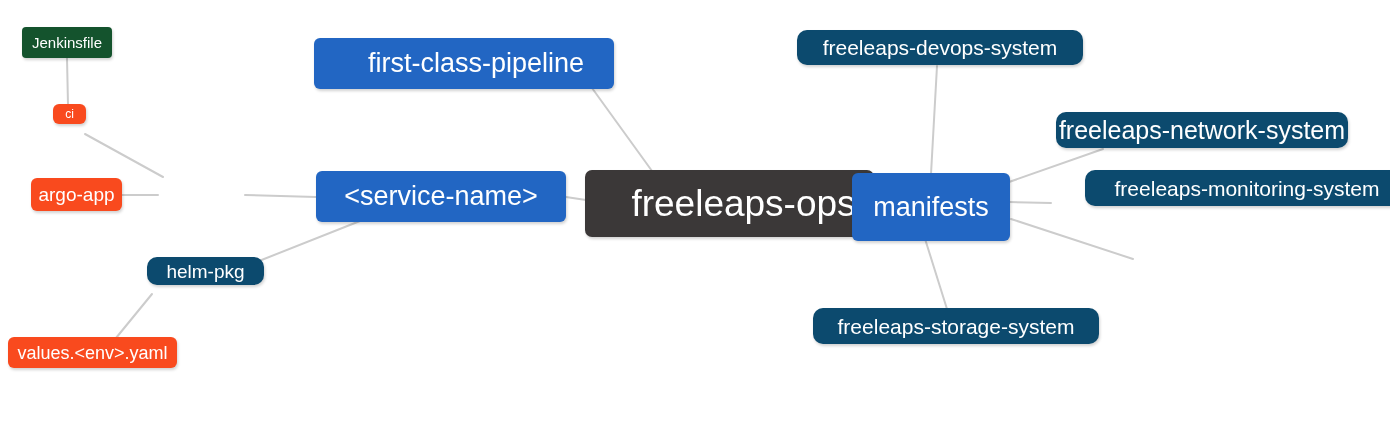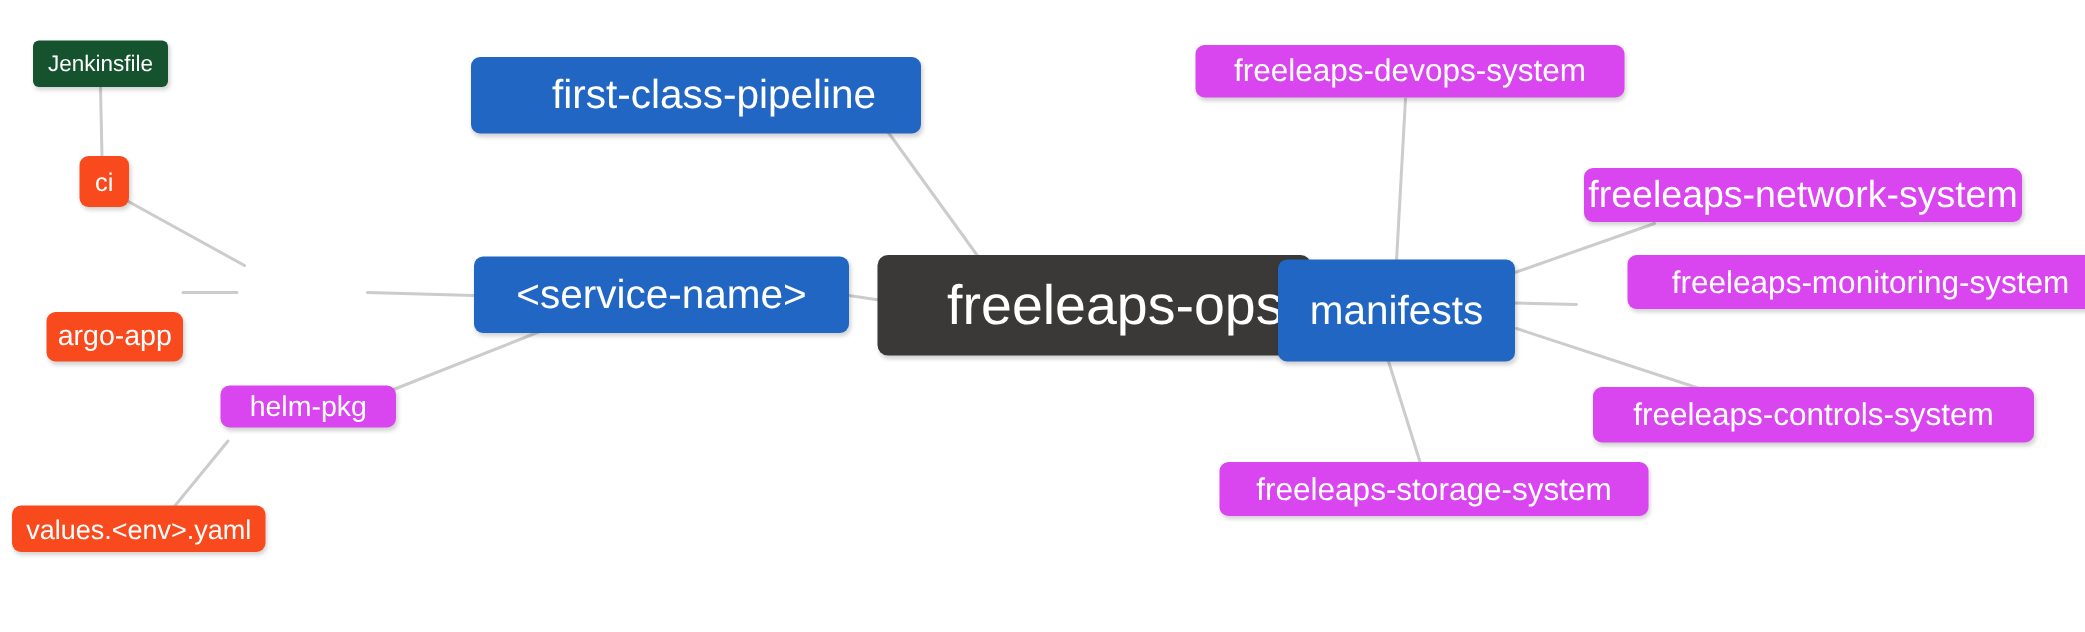--- a/index.html
+++ b/index.html
@@ -6,28 +6,28 @@
   body{width:1390px;height:421px;overflow:hidden;font-family:"Liberation Sans",sans-serif;}
   .canvas{position:relative;width:1390px;height:421px;background:#ffffff;}
   .edges{position:absolute;left:0;top:0;width:1390px;height:421px;}
   .edges line{stroke:#cccccc;stroke-width:2;stroke-linecap:round;fill:none;}
   .node{
     position:absolute;display:flex;align-items:center;justify-content:center;
     color:#ffffff;border-radius:6px;white-space:nowrap;cursor:pointer;
     box-shadow:1px 2px 3px rgba(0,0,0,.18);line-height:1;
   }
   .blue{background:#2266c3;}
-  .green{background:#d946ef;}
+  .green{background:#0c4a6e;border-radius:10px;}
   .red{background:#f94a1e;}
   .orange{background:#14532d;border-radius:4px;}
   .dark{background:#3b3838;padding-left:28px;}
 
   .n-jenkinsfile{left:22px;top:27px;width:90px;height:31px;font-size:15px;}
-  .n-ci{left:53px;top:104px;width:33px;height:34px;font-size:17px;border-radius:6px;}
-  .n-argo{left:31px;top:178px;width:91px;height:33px;font-size:19px;margin-top:30px;}
+  .n-ci{left:53px;top:104px;width:33px;height:20px;font-size:12px;border-radius:6px;}
+  .n-argo{left:31px;top:178px;width:91px;height:33px;font-size:19px;}
   .n-env{left:158px;top:175px;width:87px;height:39px;font-size:23px;}
   .n-helm{left:147px;top:257px;width:117px;height:28px;font-size:19px;}
   .n-values{left:8px;top:337px;width:169px;height:31px;font-size:18px;}
   .n-pipeline{left:314px;top:38px;width:276px;height:51px;font-size:27px;padding-left:24px;}
   .n-service{left:316px;top:171px;width:250px;height:51px;font-size:27px;}
   .n-ops{left:585px;top:170px;width:261px;height:67px;font-size:37px;border-radius:7px;}
   .n-manifests{left:852px;top:173px;width:158px;height:68px;font-size:27px;}
   .n-devops{left:797px;top:30px;width:286px;height:35px;font-size:21px;}
   .n-network{left:1056px;top:112px;width:292px;height:36px;font-size:25px;}
   .n-monitoring{left:1050px;top:170px;width:324px;height:36px;font-size:21px;margin-left:35px;}
@@ -98,21 +98,18 @@
   </div>
 
   <div class="node green n-network">
     <span>freeleaps-network-system</span>
   </div>
 
   <div class="node green n-monitoring">
     <span>freeleaps-monitoring-system</span>
   </div>
 
-  <div class="node green n-controls">
-    <span>freeleaps-controls-system</span>
-  </div>
 
   <div class="node green n-storage">
     <span>freeleaps-storage-system</span>
   </div>
 
 </div>
 
 </body></html>

